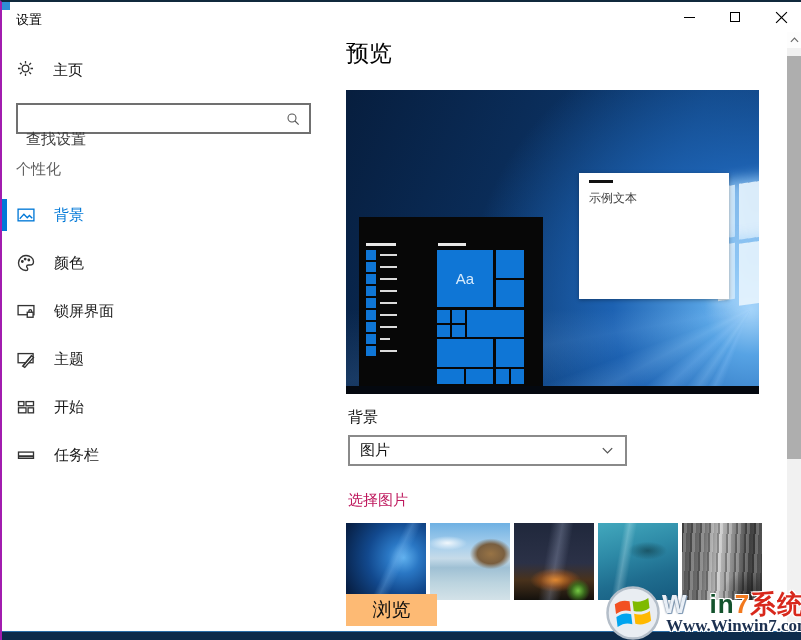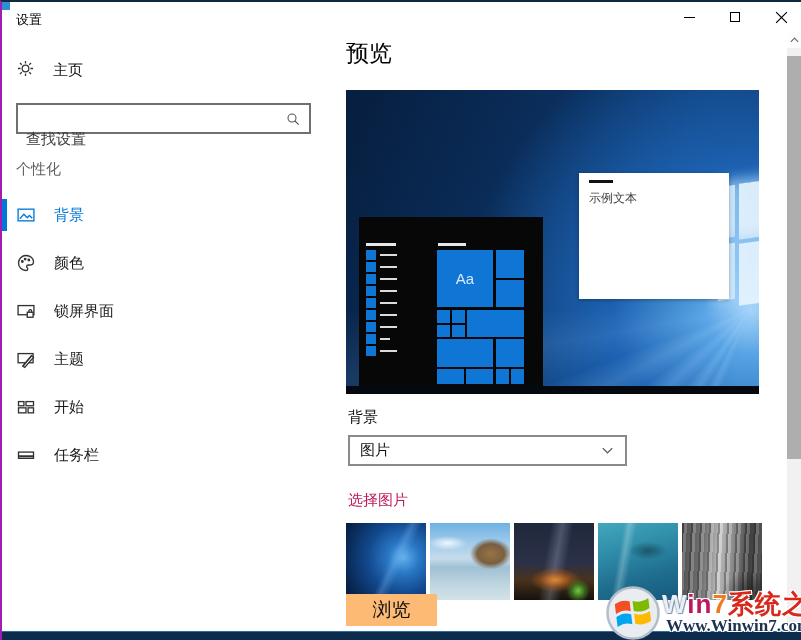--- a/index.html
+++ b/index.html
@@ -114,21 +114,21 @@
 
   
   .bottom-strip { position:absolute; left:0; bottom:0; width:100%; height:9px;
     background:#0d2b4b; border-top:1px solid #2a6da8; }
   .watermark { position:absolute; left:604px; top:583px; width:197px; height:57px; }
   .wm-logo { position:absolute; left:0; top:1px; }
   .wm-title { position:absolute; left:56px; top:2px; font-size:26px; font-weight:700;
     letter-spacing:1px; white-space:nowrap;
     text-shadow:-1px -1px 0 #fff, 1px -1px 0 #fff, -1px 1px 0 #fff, 1px 1px 0 #fff; }
   .wm-w { color:#e9eff6; text-shadow:0 0 2px #35506e, 1px 1px 0 #9db4cc; }
-  .wm-in { color:#be185d; }
+  .wm-in { color:#14532d;margin-left:22px; }
   .wm-7 { color:#f2791e; }
   .wm-suffix { color:#d8281c; }
   .wm-url { position:absolute; left:60px; top:31px; font-size:17px; font-weight:700;
     font-family:"Liberation Serif","DejaVu Serif",serif; color:#1c3050;
     text-shadow:-1px -1px 0 #fff, 1px -1px 0 #fff, -1px 1px 0 #fff, 1px 1px 0 #fff; }
 </style>
 </head>
 <body>
 
 <div class="window">

